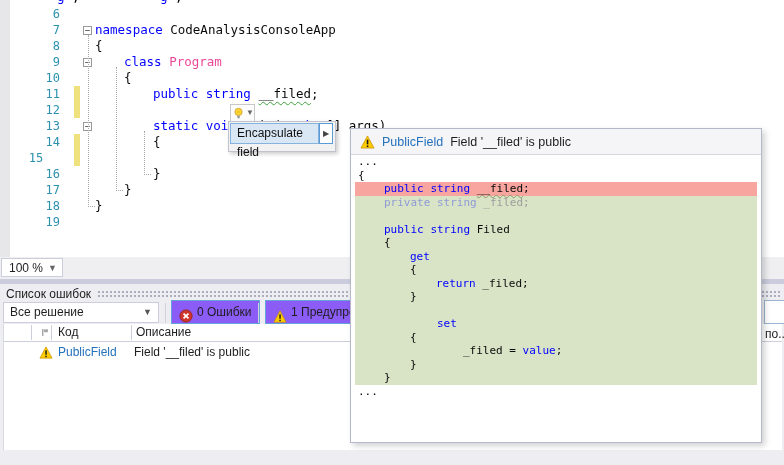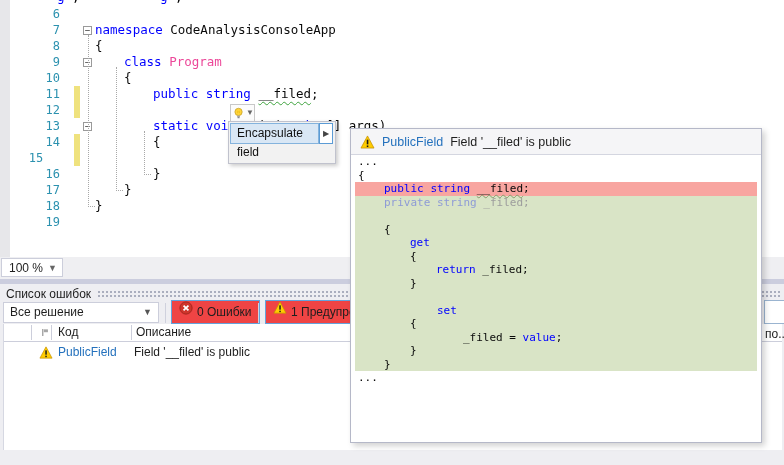--- a/index.html
+++ b/index.html
@@ -27,22 +27,22 @@
   .splitter{position:absolute;left:0;top:279px;width:784px;height:5px;background:#cbcdde;}
   
   .errorlist{position:absolute;left:0;top:284px;width:784px;height:181px;background:#eeeef2;}
   .el-title{position:absolute;left:6px;top:3px;font:12px "Liberation Sans",sans-serif;color:#1e1e1e;}
   .el-dots{position:absolute;left:97px;top:6px;width:683px;height:8px;
            background-image:radial-gradient(circle,#aaaebe 1px,transparent 1.2px);background-size:4px 4px;}
   .el-toolbar-sep{position:absolute;top:19px;width:1px;height:20px;background:#cfd1dd;}
   .combo{position:absolute;left:3px;top:18px;width:156px;height:21px;background:#fff;border:1px solid #cccedb;
          font:12px/19px "Liberation Sans",sans-serif;color:#1e1e1e;padding-left:6px;box-sizing:border-box;}
   .combo .arr{position:absolute;right:6px;top:0;color:#555;font-size:9px;}
-  .tb-btn{position:absolute;top:16px;height:24px;background:#ef4444;border:1px solid #64a3dc;box-sizing:border-box;
-          font:12px/22px "Liberation Sans",sans-serif;color:#1e1e1e;display:flex;align-items:flex-start;gap:4px;padding:0 7px;}
+  .tb-btn{position:absolute;top:16px;height:24px;background:#8b5cf6;border:1px solid #64a3dc;box-sizing:border-box;
+          font:12px/22px "Liberation Sans",sans-serif;color:#1e1e1e;display:flex;align-items:flex-end;gap:4px;padding:0 7px;}
   .tb-btn svg{flex:0 0 auto;}
   .btn-frag{position:absolute;left:764px;top:16px;width:28px;height:24px;background:#fff;border:1px solid #9ab4d0;box-sizing:border-box;}
   .table{position:absolute;left:3px;top:40px;width:778px;height:126px;background:#fff;border-left:1px solid #d6d8e2;}
   .t-head{position:absolute;left:0;top:0;width:100%;height:17px;border-bottom:1px solid #cccedb;
           font:12px/17px "Liberation Sans",sans-serif;color:#1e1e1e;}
   .colsep{position:absolute;top:1px;width:1px;height:15px;background:#cccedb;}
   .t-row{position:absolute;left:0;top:20px;width:100%;height:17px;font:12px/17px "Liberation Sans",sans-serif;}
   .link-blue{color:#2471bd;}
   .trunc-head{position:absolute;left:765px;top:43px;font:12px "Liberation Sans",sans-serif;color:#1e1e1e;z-index:3;}
   
@@ -57,21 +57,21 @@
   .p-green{background:#d9e4c6;}
   .pv-foot{position:absolute;left:0;bottom:0;width:100%;height:45px;background:#f5f5f7;border-top:1px solid #d4d6e0;
            font:12.5px "Liberation Sans",sans-serif;box-sizing:border-box;padding-left:11px;}
   .pv-foot .l1{position:absolute;top:7px;}
   .pv-foot .l2{position:absolute;top:26px;color:#1e1e1e;}
   .pv-foot a{color:#2471bd;text-decoration:none;}
   
   .bulb{position:absolute;left:230px;top:104px;width:25px;height:18px;background:#fcfcfc;border:1px solid #c8c8c8;
         box-sizing:border-box;z-index:6;display:flex;align-items:center;padding-left:2px;gap:2px;}
   .bulb .arr{color:#666;font-size:8px;line-height:1;}
-  .menu{position:absolute;left:228px;top:121px;width:108px;height:43px;background:#f2f2f2;border:1px solid #c0c2cd;
+  .menu{position:absolute;left:228px;top:121px;width:108px;height:31px;background:#f2f2f2;border:1px solid #c0c2cd;
         box-sizing:border-box;z-index:6;box-shadow:2px 2px 4px rgba(0,0,0,.2);}
   .menu-item{position:absolute;left:1px;top:1px;width:89px;height:21px;background:#d9e7f5;border:1px solid #84b3dd;
              box-sizing:border-box;font:12px/19px "Liberation Sans",sans-serif;color:#111;padding-left:6px;}
   .menu-arrow{position:absolute;right:2px;top:1px;width:14px;height:21px;background:#fff;border:1px solid #5b9bd5;
               box-sizing:border-box;color:#444;font-size:8px;line-height:20px;text-align:center;}
 </style>
 </head>
 <body>
 
 <div class="stage">
@@ -192,20 +192,21 @@
         </svg>
       <span class="link-blue">PublicField</span>
       <span>Field '__filed' is public</span>
     </div>
     <div class="pv-body" id="preview-body">
         <div class="p-line" style="padding-left: 3px;"><span class="c-pl">...</span></div>
         <div class="p-line" style="padding-left: 3px;"><span class="c-pl">{</span></div>
         <div class="p-line p-red" style="padding-left: 29px;"><span class="c-kw">public</span><span class="c-pl"> </span><span class="c-kw">string</span><span class="c-pl"> </span><span class="c-sqr">__filed</span><span class="c-pl">;</span></div>
         <div class="p-line p-green" style="padding-left: 29px;"><span class="c-fk">private</span><span class="c-fp"> </span><span class="c-fk">string</span><span class="c-fp"> _filed;</span></div>
         <div class="p-line p-green" style="padding-left: 3px;"></div>
+        <div class="p-line p-green" style="padding-left: 29px;"><span class="c-kw">public</span><span class="c-pl"> </span><span class="c-kw">string</span><span class="c-pl"> Filed</span></div>
         <div class="p-line p-green" style="padding-left: 29px;"><span class="c-pl">{</span></div>
         <div class="p-line p-green" style="padding-left: 55px;"><span class="c-kw">get</span></div>
         <div class="p-line p-green" style="padding-left: 55px;"><span class="c-pl">{</span></div>
         <div class="p-line p-green" style="padding-left: 81px;"><span class="c-kw">return</span><span class="c-pl"> _filed;</span></div>
         <div class="p-line p-green" style="padding-left: 55px;"><span class="c-pl">}</span></div>
         <div class="p-line p-green" style="padding-left: 3px;"></div>
         <div class="p-line p-green" style="padding-left: 82px;"><span class="c-kw">set</span></div>
         <div class="p-line p-green" style="padding-left: 55px;"><span class="c-pl">{</span></div>
         <div class="p-line p-green" style="padding-left: 108px;"><span class="c-pl">_filed = </span><span class="c-kw">value</span><span class="c-pl">;</span></div>
         <div class="p-line p-green" style="padding-left: 55px;"><span class="c-pl">}</span></div>

